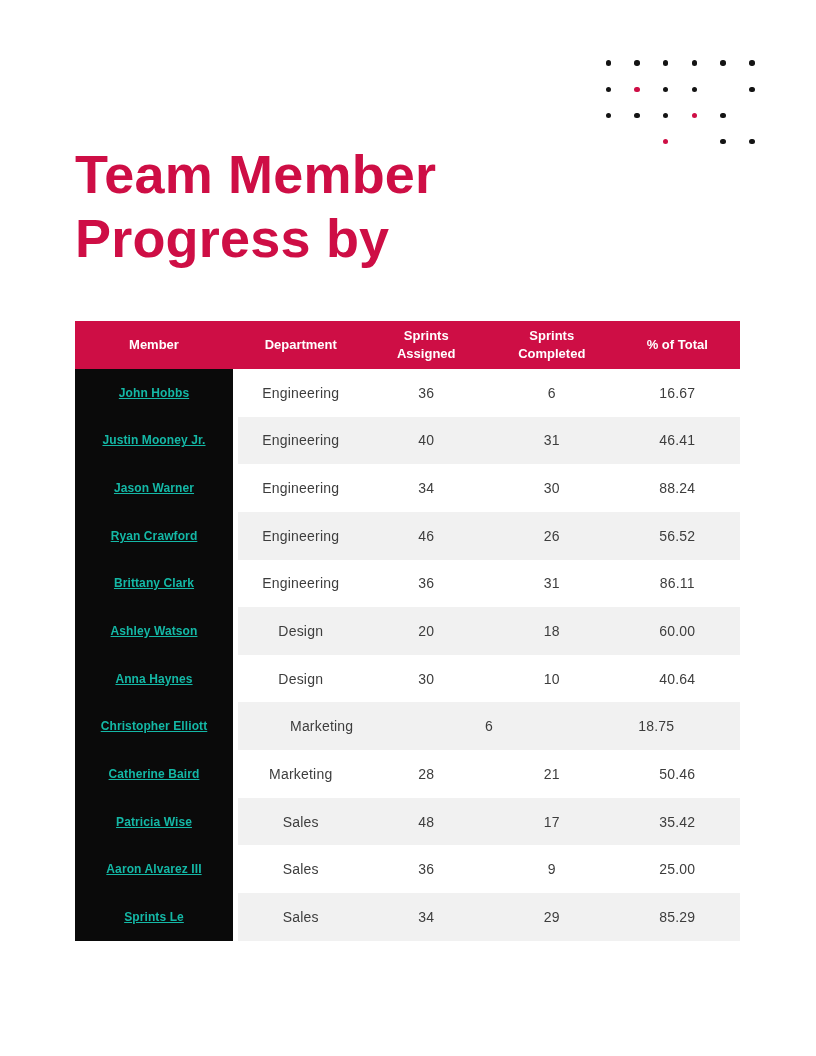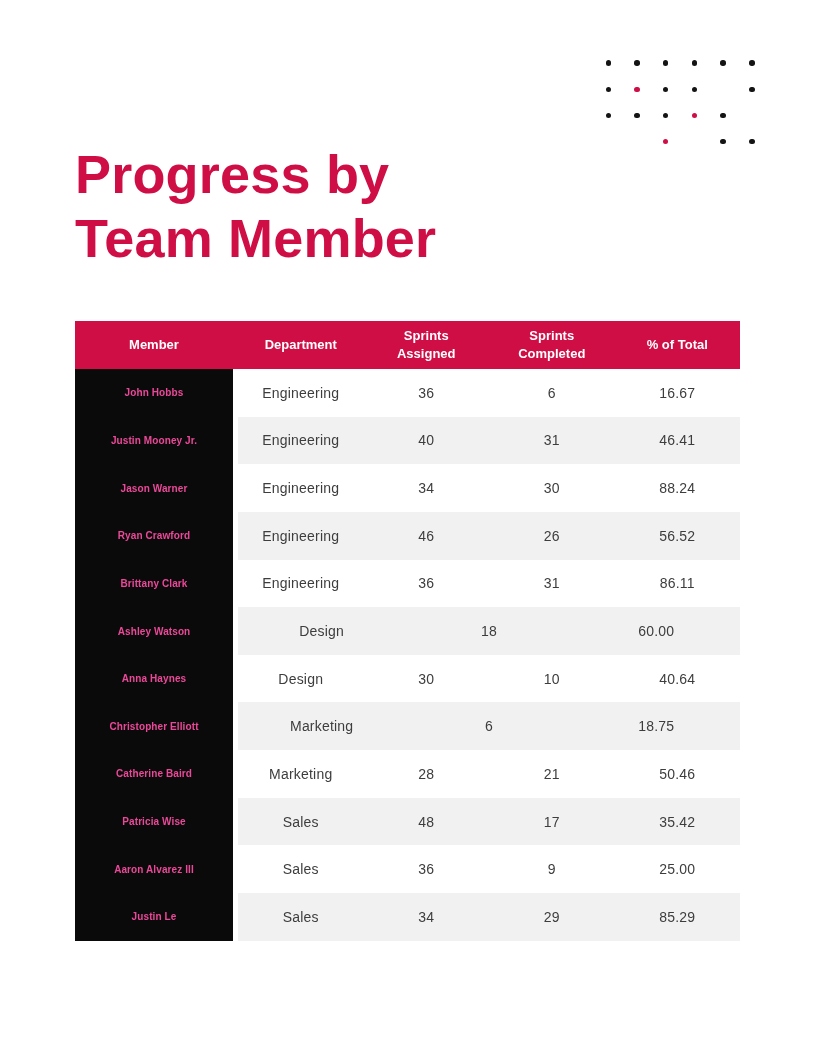--- a/index.html
+++ b/index.html
@@ -73,24 +73,25 @@
   .cell {
     display: flex;
     align-items: center;
     justify-content: center;
     font-size: 14px;
     color: var(--body-text);
     letter-spacing: 0.2px;
   }
   .member-cell {
     background: var(--ink);
-    color: #ec4899;
+    color: #14b8a6;
     font-weight: bold;
-    font-size: 10px;
+    font-size: 12px;
     letter-spacing: 0.1px;
+    text-decoration: underline;
   }
   .gap-cell { background: #ffffff; }
   .trow.alt .cell.c-flex { background: var(--row-alt); }
 </style>
 </head>
 <body>
 
 <div class="dots">
     <div class="dot black"></div>
     <div class="dot black"></div>
@@ -112,22 +113,22 @@
     <div class="dot none"></div>
     <div class="dot none"></div>
     <div class="dot none"></div>
     <div class="dot red"></div>
     <div class="dot none"></div>
     <div class="dot black"></div>
     <div class="dot black"></div>
   </div>
 
 <div class="title">
+  <div>Team Member</div>
   <div>Progress by</div>
-  <div>Team Member</div>
 </div>
 
 <div class="table">
   <div class="thead">
     <div class="hcell c-member">Member</div>
     <div class="hcell c-gap"></div>
     <div class="hcell c-flex">Department</div>
     <div class="hcell c-flex">Sprints
 Assigned</div>
     <div class="hcell c-flex">Sprints
@@ -177,20 +178,21 @@
     <div class="cell c-flex">Engineering</div>
     <div class="cell c-flex">36</div>
     <div class="cell c-flex">31</div>
     <div class="cell c-flex">86.11</div>
   </div>
 
   <div class="trow alt">
     <div class="cell c-member member-cell">Ashley Watson</div>
     <div class="cell c-gap gap-cell"></div>
     <div class="cell c-flex">Design</div>
+    <div class="cell c-flex">20</div>
     <div class="cell c-flex">18</div>
     <div class="cell c-flex">60.00</div>
   </div>
 
   <div class="trow">
     <div class="cell c-member member-cell">Anna Haynes</div>
     <div class="cell c-gap gap-cell"></div>
     <div class="cell c-flex">Design</div>
     <div class="cell c-flex">30</div>
     <div class="cell c-flex">10</div>
@@ -226,21 +228,21 @@
   <div class="trow">
     <div class="cell c-member member-cell">Aaron Alvarez III</div>
     <div class="cell c-gap gap-cell"></div>
     <div class="cell c-flex">Sales</div>
     <div class="cell c-flex">36</div>
     <div class="cell c-flex">9</div>
     <div class="cell c-flex">25.00</div>
   </div>
 
   <div class="trow alt">
-    <div class="cell c-member member-cell">Justin Le</div>
+    <div class="cell c-member member-cell">Sprints Le</div>
     <div class="cell c-gap gap-cell"></div>
     <div class="cell c-flex">Sales</div>
     <div class="cell c-flex">34</div>
     <div class="cell c-flex">29</div>
     <div class="cell c-flex">85.29</div>
   </div>
 </div>
 </div>
 
 </body></html>

